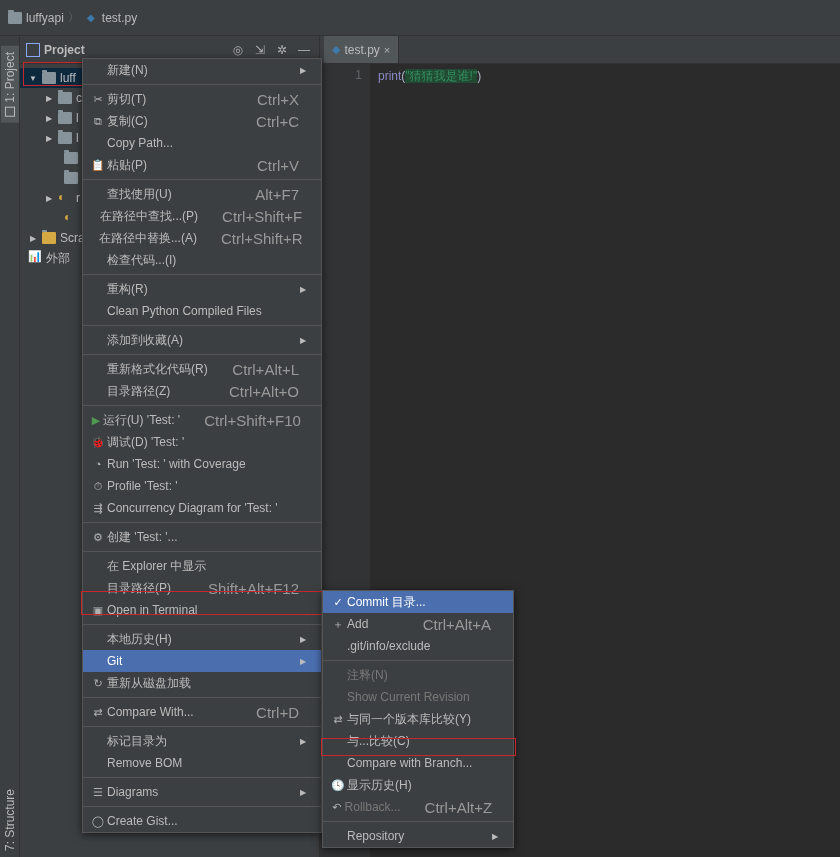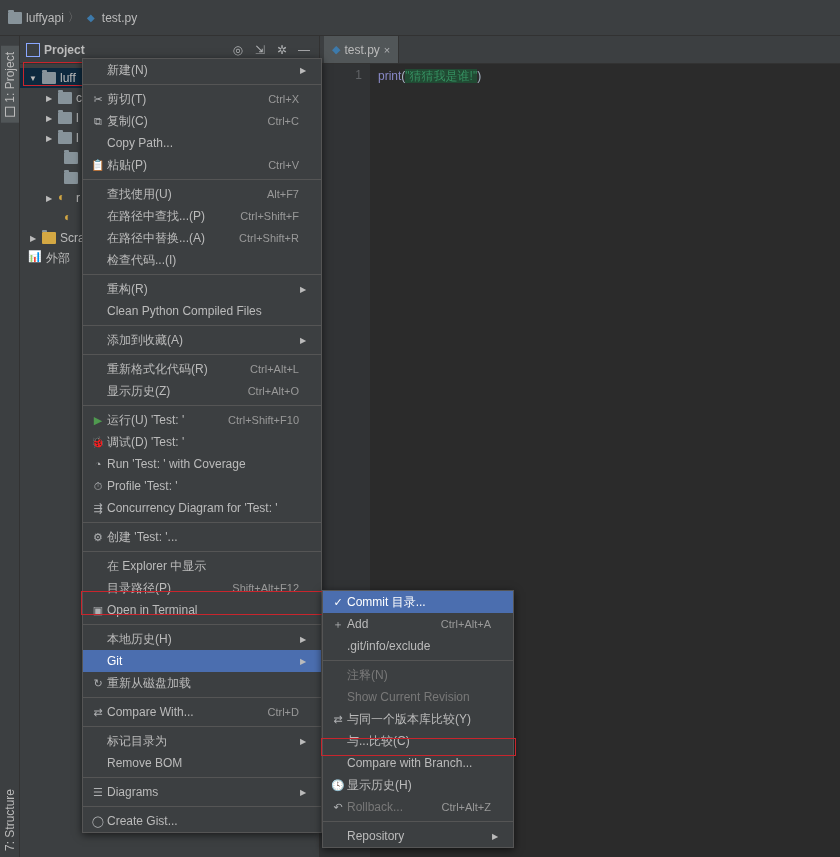--- a/index.html
+++ b/index.html
@@ -58,21 +58,21 @@
 .code .str { color: #358f60; }
 .code .strbg { background: #214a33; }
 
 
 .ctx-menu { position: absolute; background: #3c3f41; border: 1px solid #555555; box-shadow: 0 2px 8px rgba(0,0,0,0.6); z-index: 100; }
 .ctx-item { display: flex; align-items: center; height: 22px; padding: 0 14px 0 6px; cursor: pointer; gap: 0; white-space: nowrap; }
 .ctx-item.highlighted { background: #4b6eaf; color: #ffffff; }
 .ctx-item.disabled { color: #787878; }
 .ctx-icon { width: 18px; height: 16px; display: inline-flex; align-items: center; justify-content: center; color: #afb1b3; font-size: 11px; }
 .ctx-label { flex: 1; }
-.ctx-shortcut { color: #999999; font-size: 11px; margin-left: 24px; }
+.ctx-shortcut { color: #999999; font-size: 15px; margin-left: 24px; }
 .ctx-sub { width: 8px; text-align: center; font-size: 8px; color: #bbbbbb; }
 .ctx-sub.on::before { content: "▶"; }
 .ctx-sep { height: 1px; background: #555555; margin: 3px 0; }
 
 .red-box-2 { position: absolute; border: 1.5px solid #c9252d; pointer-events: none; }
 </style>
 </head>
 <body>
 
 <div class="breadcrumb">
@@ -247,21 +247,21 @@
     </div>
   <div class="ctx-sep"></div>
   <div class="ctx-item">
       <span class="ctx-icon"></span>
       <span class="ctx-label">重新格式化代码(R)</span>
       <span class="ctx-shortcut">Ctrl+Alt+L</span>
       <span class="ctx-sub"></span>
     </div>
   <div class="ctx-item">
       <span class="ctx-icon"></span>
-      <span class="ctx-label">显示历史(Z)</span>
+      <span class="ctx-label">目录路径(Z)</span>
       <span class="ctx-shortcut">Ctrl+Alt+O</span>
       <span class="ctx-sub"></span>
     </div>
   <div class="ctx-sep"></div>
   <div class="ctx-item">
       <span class="ctx-icon" style="color:#4f9a4f">▶</span>
       <span class="ctx-label">运行(U) 'Test: '</span>
       <span class="ctx-shortcut">Ctrl+Shift+F10</span>
       <span class="ctx-sub"></span>
     </div>

